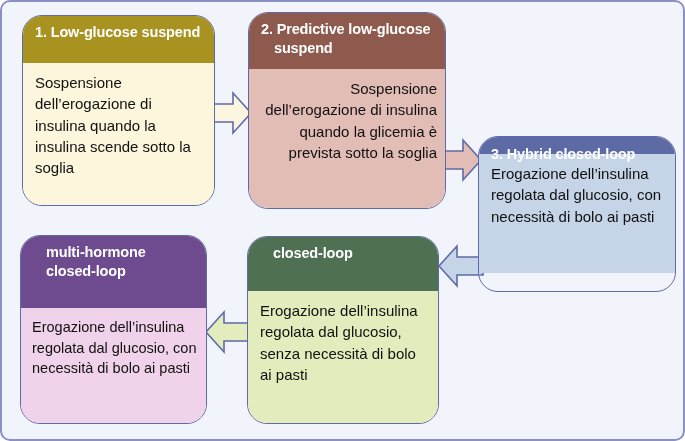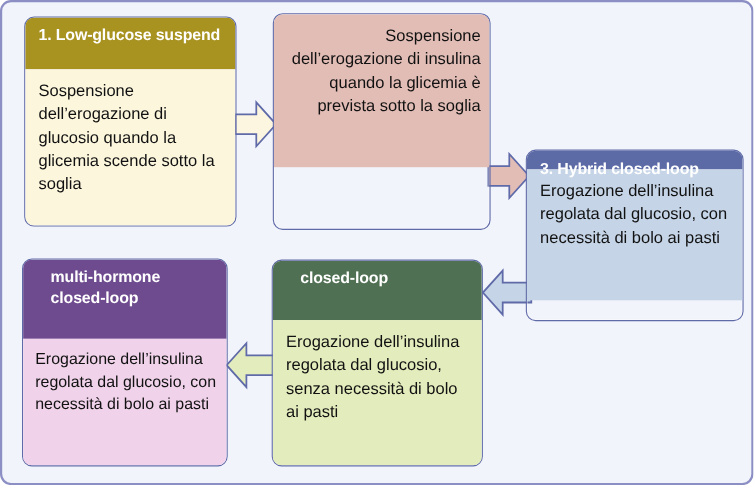--- a/index.html
+++ b/index.html
@@ -14,21 +14,21 @@
     box-sizing: border-box;
     background: #f2f4fb;
     border: 2px solid #8c8fc4;
     border-radius: 10px;
     overflow: hidden;
     font-family: "Liberation Sans", "DejaVu Sans", sans-serif;
   }
   .node {
     position: absolute;
     box-sizing: border-box;
-    border-radius: 9px;
+    border-radius: 20px;
     overflow: hidden;
     z-index: 3;
     box-shadow: 0 0 0 1px rgba(255,255,255,0.35) inset;
   }
   .node .hdr {
     box-sizing: border-box;
     font-size: 14.5px;
     font-weight: bold;
     color: #ffffff;
     line-height: 1.32;
@@ -100,24 +100,25 @@
   </div>
 
   <div class="arrow" id="arrow45" style="left:202px; top:307px;">
     <svg width="48" height="46" viewBox="0 0 48 46">
       <path d="M 46 14 L 20 14 L 20 3 L 2 23 L 20 43 L 20 32 L 46 32 Z" fill="#e3ecbc" stroke="#5f6aa8" stroke-width="1.6" stroke-linejoin="miter"></path>
     </svg>
   </div>
 
   <div class="node" id="node1">
     <div class="hdr">1. Low-glucose suspend</div>
-    <div class="body">Sospensione dell’erogazione di glucosio quando la glicemia scende sotto la soglia</div>
+    <div class="body">Sospensione dell’erogazione di insulina quando la insulina scende sotto la soglia</div>
   </div>
 
   <div class="node" id="node2">
+    <div class="hdr"><span>2. Predictive low-glucose</span><span class="cont">suspend</span></div>
     <div class="body">Sospensione dell’erogazione di insulina quando la glicemia è prevista sotto la soglia</div>
   </div>
 
   <div class="node" id="node3">
     <div class="hdr">3. Hybrid closed-loop</div>
     <div class="body">Erogazione dell’insulina regolata dal glucosio, con necessità di bolo ai pasti</div>
   </div>
 
   <div class="node" id="node4">
     <div class="hdr"><span class="cont">closed-loop</span></div>

